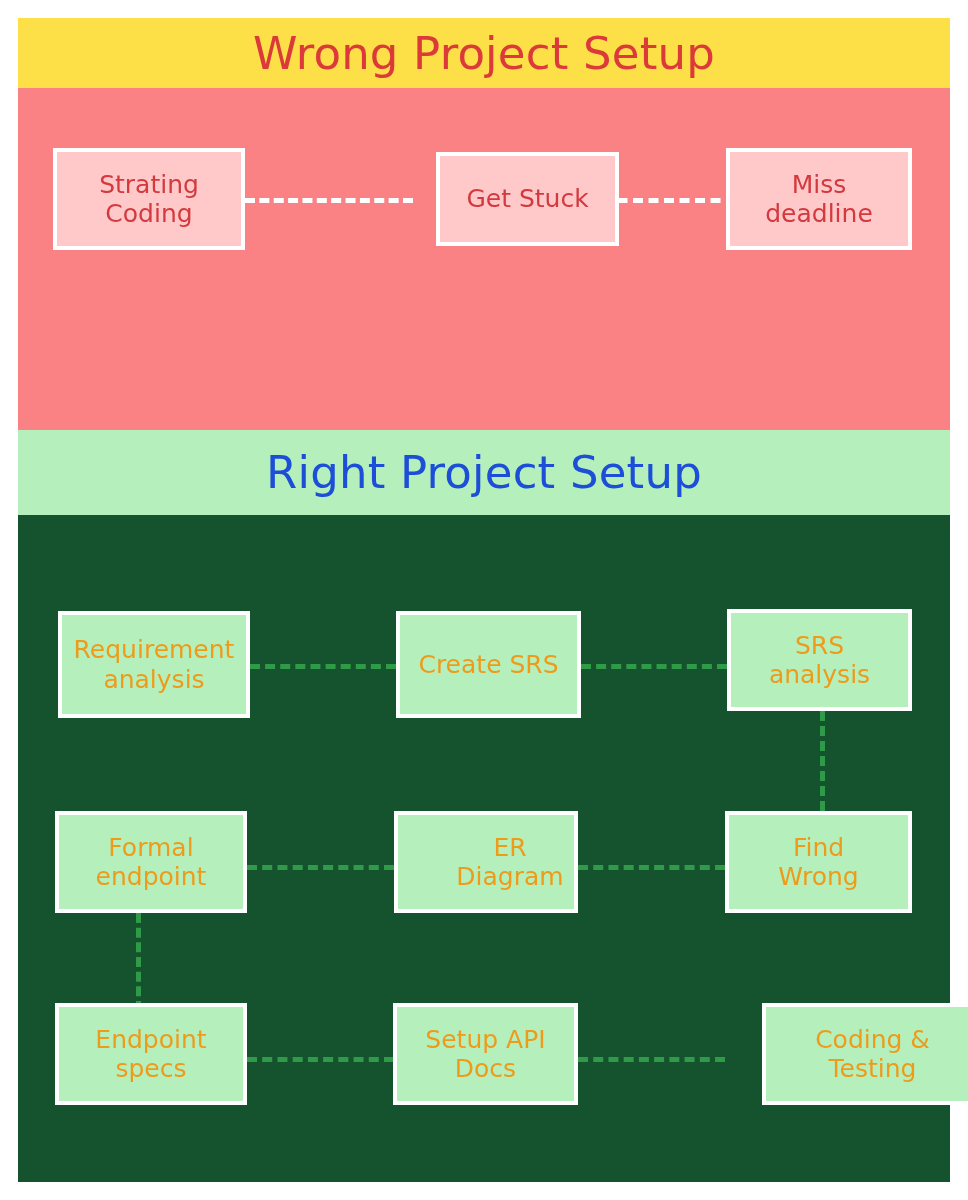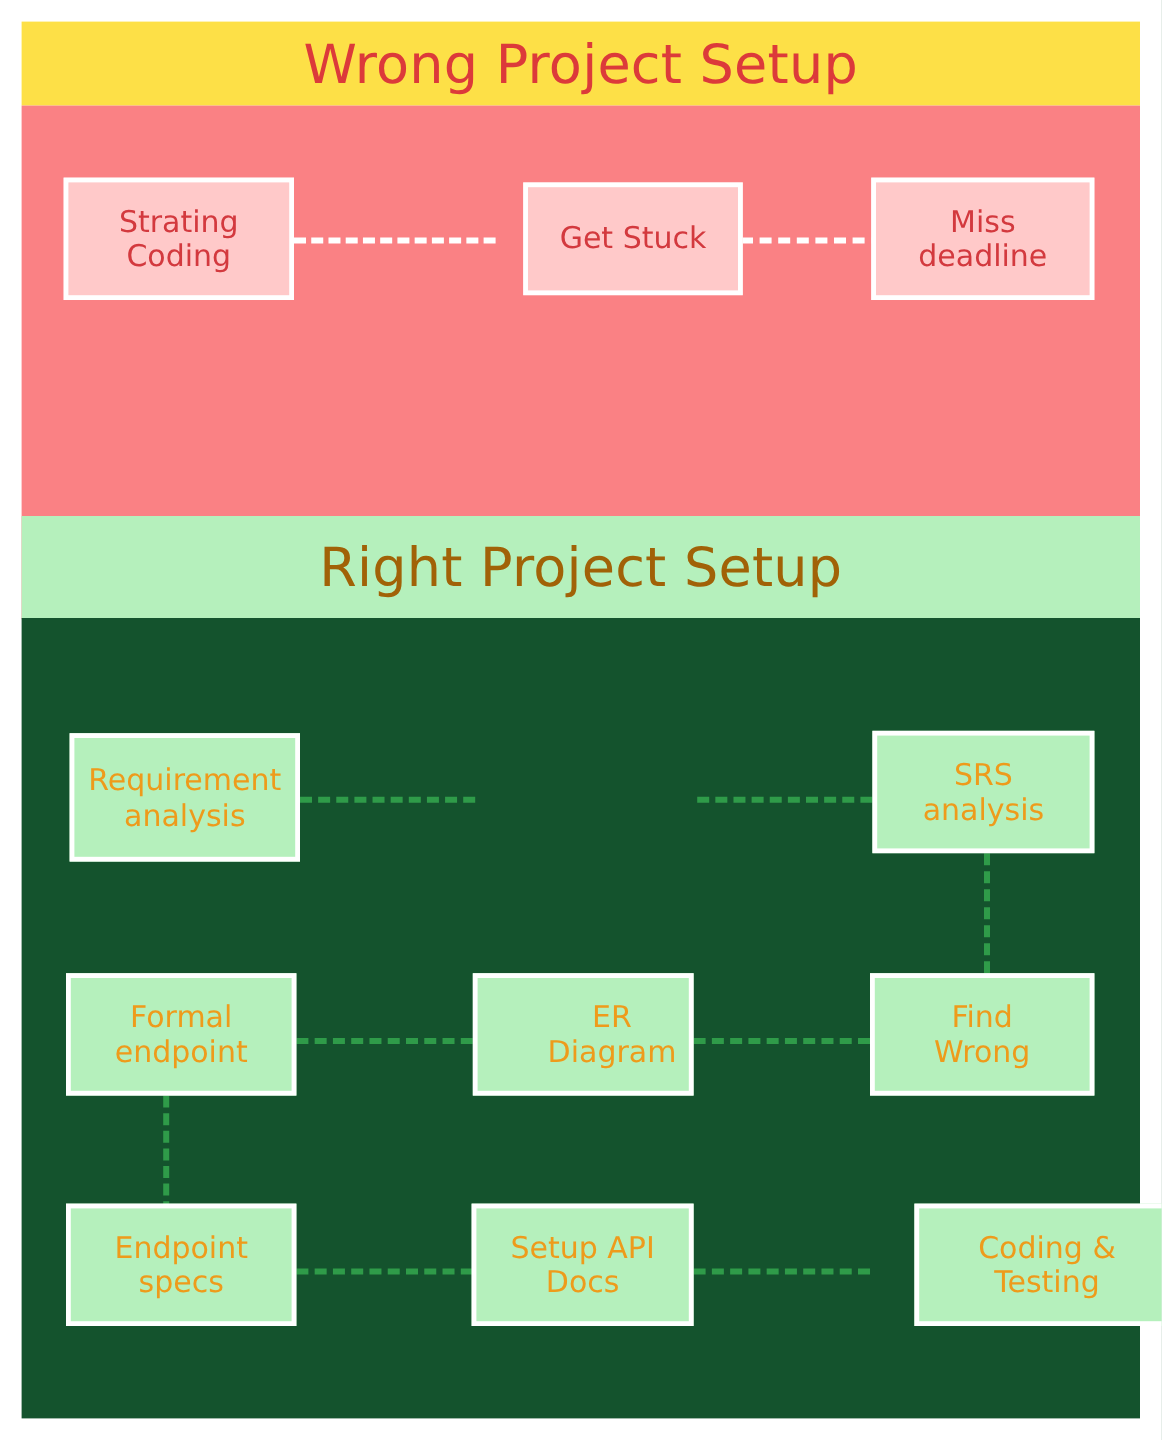--- a/index.html
+++ b/index.html
@@ -62,21 +62,21 @@
     height: 428px;
     background: #FA8184;
   }
 
   
   .band-right-title {
     top: 412px;
     height: 85px;
     background: #B5F0BC;
   }
-  .band-right-title .band-title-text { color: #a16207; }
+  .band-right-title .band-title-text { color: #1d4ed8; }
 
   .band-right-body {
     top: 497px;
     height: 667px;
     background: #14532d;
   }
 
   
   .node {
     position: absolute;
@@ -169,20 +169,23 @@
       <div class="conn conn-v-green" style="left:118px; top:398px; width:0; height:98px;"></div>
 
       <div class="conn conn-h-green" style="left:229px; top:542px; width:147px;"></div>
       <div class="conn conn-h-green" style="left:560px; top:542px; width:147px;"></div>
 
       <div class="node node-green" style="left:40px; top:96px; width:192px; height:107px;">
         <span class="node-label">Requirement
 analysis</span>
       </div>
 
+      <div class="node node-green" style="left:378px; top:96px; width:185px; height:107px;">
+        <span class="node-label">Create SRS</span>
+      </div>
 
       <div class="node node-green" style="left:709px; top:94px; width:185px; height:102px;">
         <span class="node-label">SRS
 analysis</span>
       </div>
 
       <div class="node node-green" style="left:37px; top:296px; width:192px; height:102px;">
         <span class="node-label">Formal
 endpoint</span>
       </div>

